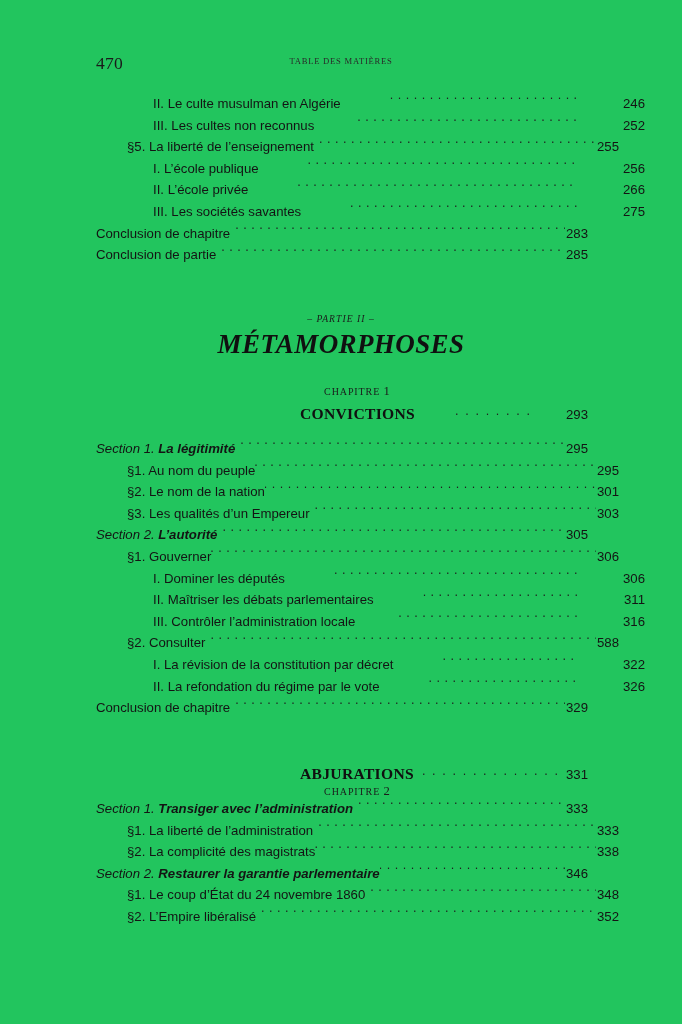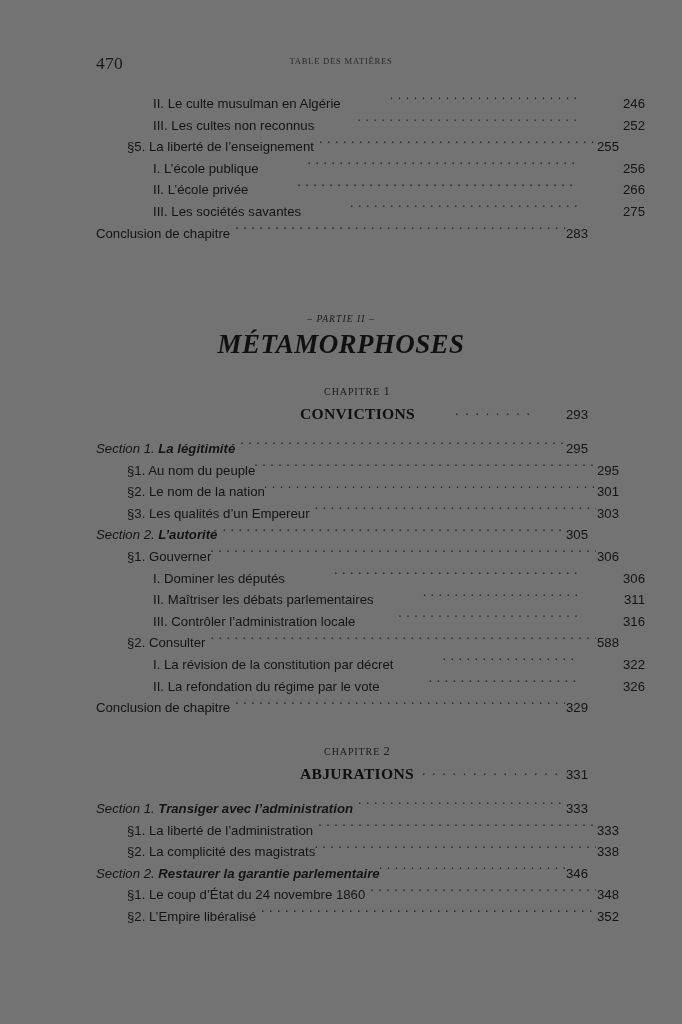--- a/index.html
+++ b/index.html
@@ -13,21 +13,21 @@
     height: 1024px;
     position: relative;
     font-family: "Liberation Sans", sans-serif;
     color: #111111;
     overflow: hidden;
   }
 
   .page {
     position: absolute;
     inset: 0;
-    background: #737373;
+    background: #22c55e;
   }
 
   
   .running-head {
     position: absolute;
     top: 52px;
     left: 0;
     right: 0;
     height: 22px;
   }
@@ -238,20 +238,25 @@
       <div class="entry lvl2">
         <span class="label">III. Les sociétés savantes</span>
         <span class="leader"></span>
         <span class="pageno">275</span>
       </div>
       <div class="entry lvl0">
         <span class="label">Conclusion de chapitre</span>
         <span class="leader"></span>
         <span class="pageno">283</span>
       </div>
+      <div class="entry lvl0">
+        <span class="label">Conclusion de partie</span>
+        <span class="leader"></span>
+        <span class="pageno">285</span>
+      </div>
     </div>
 
   <div class="part-block" style="top:313px;">
     <div class="part-kicker">– PARTIE II –</div>
     <div class="part-title">MÉTAMORPHOSES</div>
   </div>
 
   <div id="chapters">
       <div class="chap-kicker" style="top: 384px;"><span>CHAPITRE </span><span class="chapnum">1</span></div>
       <div class="chap-entry" style="top: 403px; gap: 32px;">
@@ -319,21 +324,21 @@
           <span class="label">II. La refondation du régime par le vote</span>
           <span class="leader"></span>
           <span class="pageno">326</span>
         </div>
         <div class="entry lvl0">
           <span class="label">Conclusion de chapitre</span>
           <span class="leader"></span>
           <span class="pageno">329</span>
         </div>
       </div>
-      <div class="chap-kicker" style="top: 744px;"><span>CHAPITRE </span><span class="chapnum">2</span></div>
+      <div class="chap-kicker" style="top: 784px;"><span>CHAPITRE </span><span class="chapnum">2</span></div>
       <div class="chap-entry" style="top: 763px;">
         <span class="chap-title">ABJURATIONS</span>
         <span class="leader"></span>
         <span class="pageno">331</span>
       </div>
       <div class="toc" style="top: 798px;">
         <div class="entry lvl0">
           <span class="label"><span class="sec-num">Section 1. </span><span class="sec-title">Transiger avec l’administration</span></span>
           <span class="leader"></span>
           <span class="pageno">333</span>

